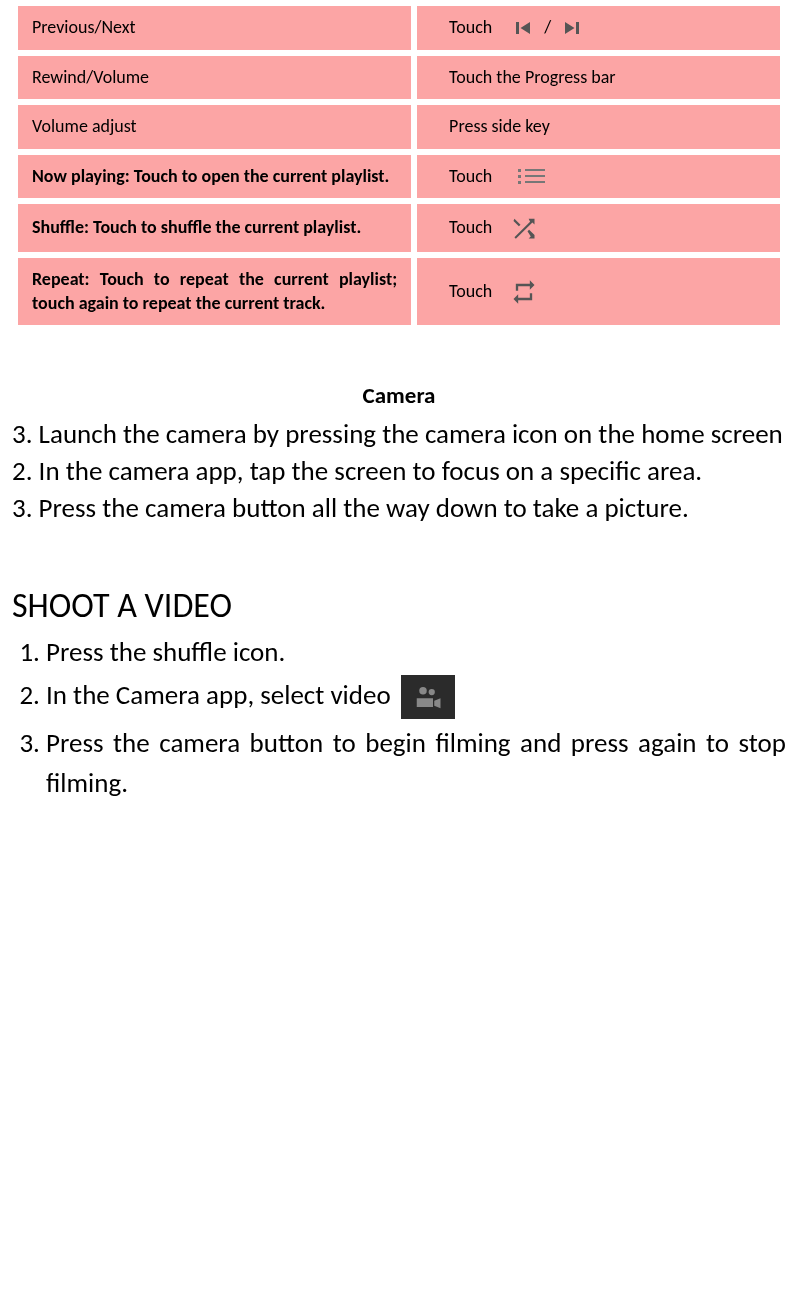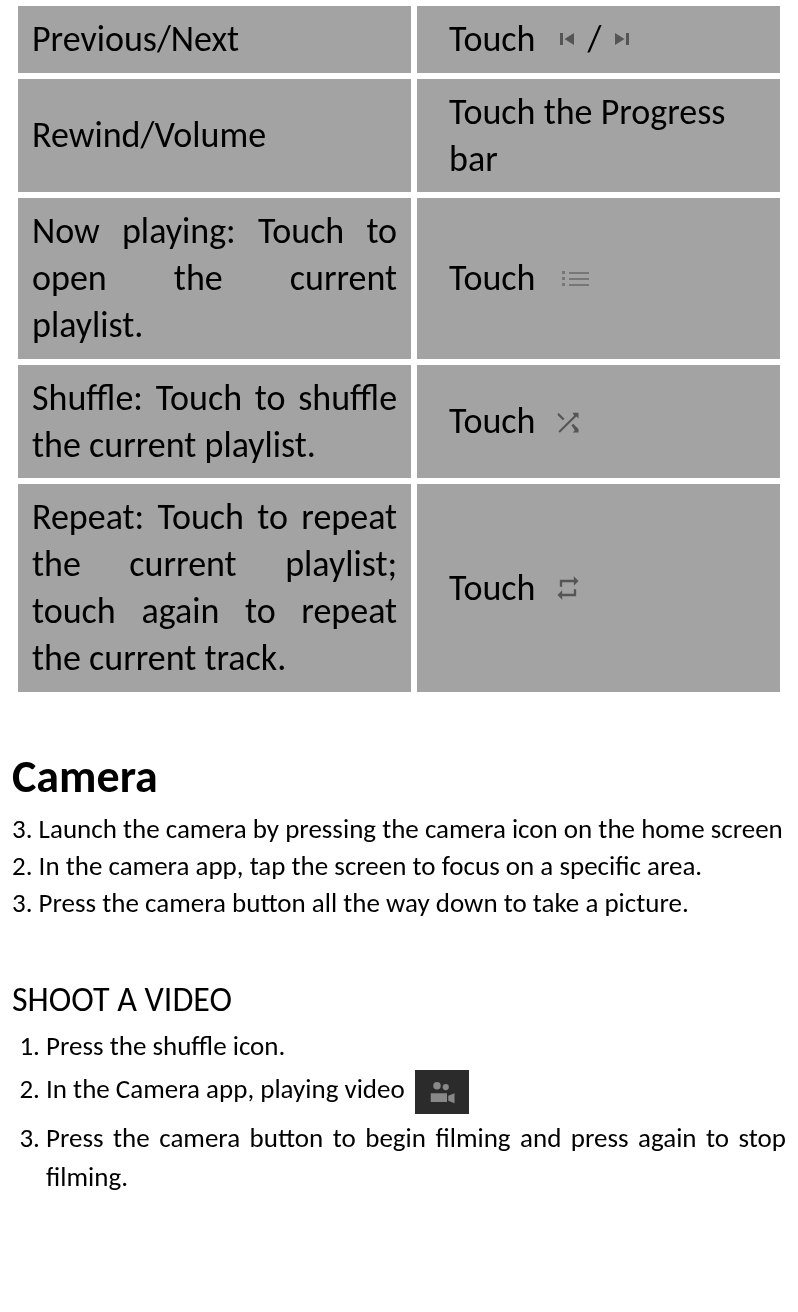--- a/index.html
+++ b/index.html
@@ -13,35 +13,36 @@
       background: #fff;
       color: #000;
       padding: 0 12px 30px 12px;
     }
     .table {
       width: 100%;
       border-collapse: separate;
       border-spacing: 6px 6px;
     }
     .table td {
-      background: #a3a3a3;
+      background: #fca5a5;
       padding: 10px 14px;
       vertical-align: middle;
-      font-size: 36px;
+      font-size: 18px;
       line-height: 1.3;
     }
     .table td.left {
       width: 52%;
     }
     .table td.right {
       width: 48%;
       padding-left: 32px;
     }
     .justify {
       text-align: justify;
+      font-weight: bold;
     }
     .row-icons {
       display: inline-flex;
       align-items: center;
       gap: 6px;
       vertical-align: middle;
     }
     .icon-svg {
       width: 28px;
       height: 28px;
@@ -69,24 +70,25 @@
       width: 3px;
       height: 3px;
       background: #777;
     }
     .playlist-icon .line {
       width: 20px;
       height: 2px;
       background: #777;
     }
     .heading {
-      font-size: 46px;
+      font-size: 23px;
       font-weight: bold;
       margin-top: 50px;
       margin-bottom: 6px;
+      text-align: center;
     }
     .heading2 {
       font-size: 34px;
       font-weight: normal;
       margin-top: 58px;
       margin-bottom: 6px;
     }
     .body-text {
       font-size: 27px;
       line-height: 1.38;
@@ -146,20 +148,24 @@
           <svg class="icon-svg small" viewBox="0 0 24 24">
                 <path d="M15 6h3v12h-3V6zM4 6l9.5 6L4 18V6z"></path>
               </svg>
         </span>
       </span>
     </td>
   </tr>
   <tr>
     <td class="left">Rewind/Volume</td>
     <td class="right">Touch the Progress bar</td>
+  </tr>
+  <tr>
+    <td class="left">Volume adjust</td>
+    <td class="right">Press side key</td>
   </tr>
   <tr>
     <td class="left justify">Now playing: Touch to open the current playlist.</td>
     <td class="right">
       <span class="touch-wrap">
         <span>Touch</span>
         <span class="playlist-icon">
           <span class="row">
                 <span class="dot"></span>
                 <span class="line"></span>
@@ -204,21 +210,21 @@
 
 <h2 class="heading">Camera</h2>
 <p class="body-text">3. Launch the camera by pressing the camera icon on the home screen</p>
 <p class="body-text">2. In the camera app, tap the screen to focus on a specific area.</p>
 <p class="body-text">3. Press the camera button all the way down to take a picture.</p>
 
 <h2 class="heading2">SHOOT A VIDEO</h2>
 <ol class="list">
   <li>Press the shuffle icon.</li>
   <li>
-    <span>In the Camera app, playing video</span>
+    <span>In the Camera app, select video</span>
     <span class="video-icon-box">
       <svg viewBox="0 0 24 24">
           <path d="M4 9a5 5 0 0 1 5-5 5 5 0 0 1 4.5 2.8A4 4 0 0 1 16 6a4 4 0 0 1 3.5 6H22v8H2v-8h2V9zm5-3a3 3 0 1 0 0 6 3 3 0 0 0 0-6zm7 2a2 2 0 1 0 0 4 2 2 0 0 0 0-4z" opacity="0"></path>
           <circle cx="8" cy="7" r="3"></circle>
           <circle cx="15" cy="8" r="2.5"></circle>
           <path d="M3 13h13v7H3zM17 15l5-2v8l-5-2z"></path>
         </svg>
     </span>
   </li>
   <li>Press the camera button to begin filming and press again to stop filming.</li>

